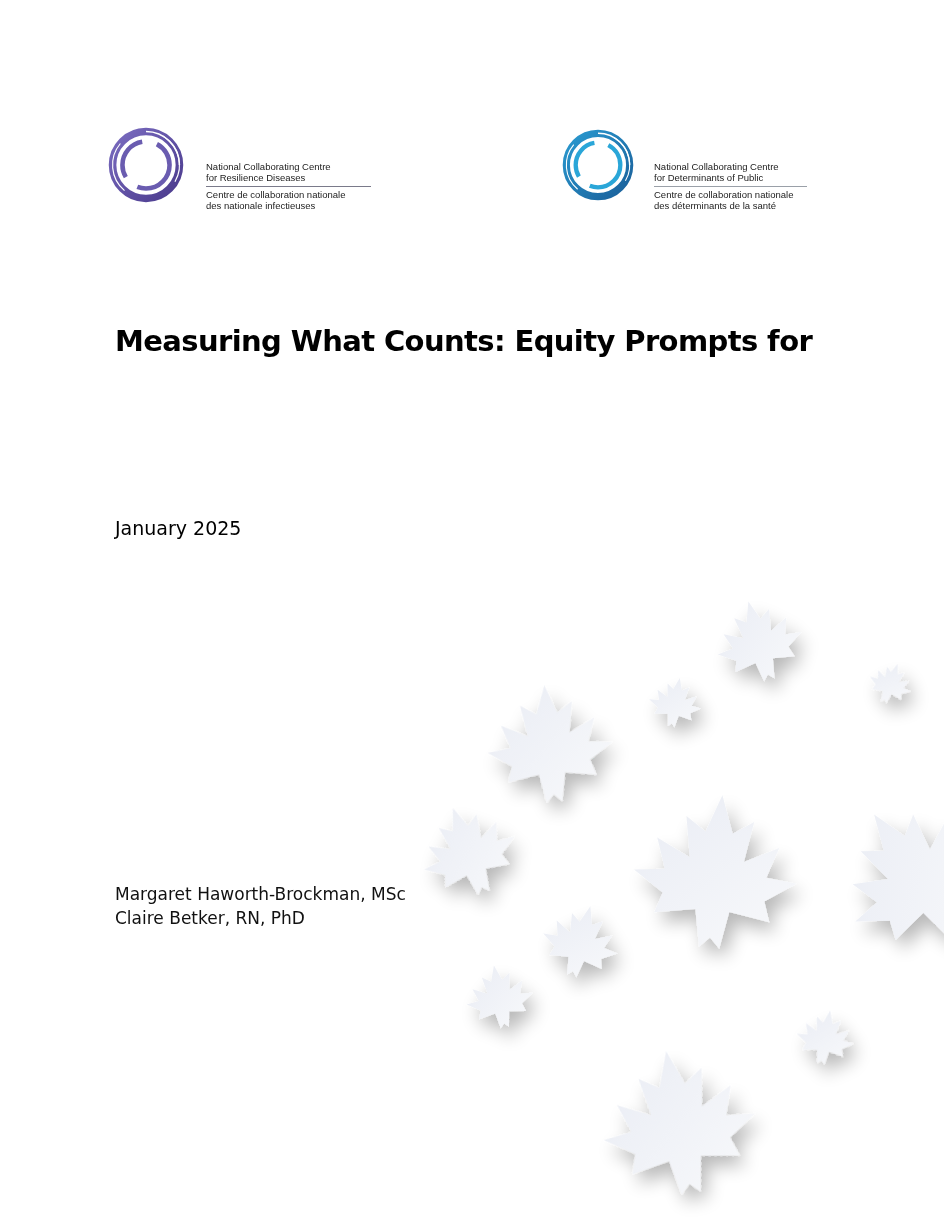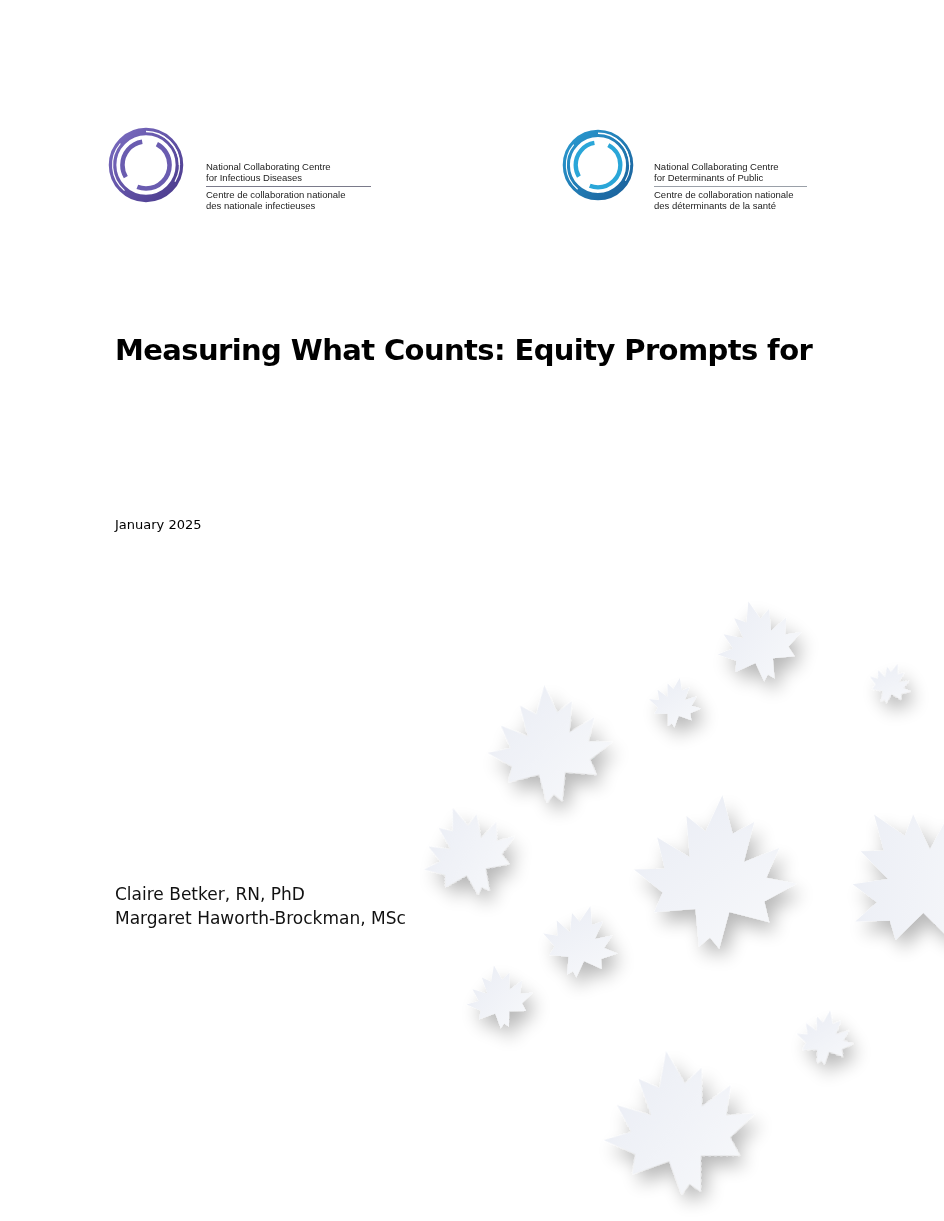--- a/index.html
+++ b/index.html
@@ -10,24 +10,24 @@
   .logo-nccdh { left: 562px; top: 118px; }
   .logo-ring { width: 76px; height: 76px; flex: 0 0 auto; }
   .logo-nccdh .logo-ring { width: 72px; height: 72px; }
   .logo-text { margin-left: 22px; font-family: "Liberation Sans", sans-serif; font-size: 9.5px; line-height: 11px; color: #222; margin-top: 43px; }
   .logo-nccdh .logo-text { margin-left: 20px; }
   .logo-text .en { padding-bottom: 3px; border-bottom: 1px solid #7a7a8a; width: 165px; }
   .logo-nccdh .logo-text .en { border-bottom: 1.5px solid #9aa0a8; width: 153px; }
   .logo-text .fr { padding-top: 2px; }
   .logo-text div span { display: block; }
 
-  .title { position: absolute; left: 115px; top: 326px; width: 760px; font-family: "DejaVu Sans", sans-serif; font-weight: bold; font-size: 29px; line-height: 49px; letter-spacing: -0.6px; color: #000; }
+  .title { position: absolute; left: 115px; top: 317px; width: 760px; font-family: "DejaVu Sans", sans-serif; font-weight: bold; font-size: 29px; line-height: 49px; letter-spacing: -0.6px; color: #000; }
   .title span { display: block; }
 
-  .date { position: absolute; left: 115px; top: 517px; font-family: "DejaVu Sans", sans-serif; font-size: 13px; color: #000; }
+  .date { position: absolute; left: 115px; top: 517px; font-family: "DejaVu Sans", sans-serif; font-size: 19px; color: #000; }
 
   .authors { position: absolute; left: 115px; top: 882px; font-family: "DejaVu Sans", sans-serif; font-size: 17px; line-height: 24px; color: #111; }
   .authors span { display: block; }
 
   .leaves { position: absolute; left: 420px; top: 590px; width: 524px; height: 631px; }
 </style>
 </head>
 <body>
 
 <div class="logo logo-nccid">
@@ -40,21 +40,21 @@
     </defs>
     <circle cx="50" cy="50" r="44" fill="none" stroke="url(#gp)" stroke-width="10"></circle>
     <circle cx="50" cy="50" r="31" fill="none" stroke="#6a5cb0" stroke-width="6" stroke-dasharray="60 20"></circle>
     <path d="M50 6 A44 44 0 0 1 94 50" fill="none" stroke="#fff" stroke-width="2"></path>
     <path d="M6 50 A44 44 0 0 1 50 6" fill="none" stroke="#fff" stroke-width="1.5" transform="rotate(120 50 50)"></path>
     <path d="M50 94 A44 44 0 0 1 6 50" fill="none" stroke="#fff" stroke-width="1.5" transform="rotate(40 50 50)"></path>
   </svg>
   <div class="logo-text">
     <div class="en">
       <span>National Collaborating Centre</span>
-      <span>for Infectious Diseases</span>
+      <span>for Resilience Diseases</span>
     </div>
     <div class="fr">
       <span>Centre de collaboration nationale</span>
       <span>des nationale infectieuses</span>
     </div>
   </div>
 </div>
 
 <div class="logo logo-nccdh">
   <svg class="logo-ring" viewBox="0 0 100 100">
@@ -116,15 +116,15 @@
     <use href="#leaf" transform="translate(295,290) rotate(5) scale(1.7)"></use>
     <use href="#leaf" transform="translate(500,290) rotate(-35) scale(1.6)"></use>
     <use href="#leaf" transform="translate(160,355) rotate(15) scale(0.8)"></use>
     <use href="#leaf" transform="translate(80,410) rotate(-10) scale(0.7)"></use>
     <use href="#leaf" transform="translate(405,450) rotate(10) scale(0.6)"></use>
     <use href="#leaf" transform="translate(260,540) rotate(-10) scale(1.6)"></use>
   </g>
 </svg>
 
 <div class="authors">
+  <span>Margaret Haworth-Brockman, MSc</span>
   <span>Claire Betker, RN, PhD</span>
-  <span>Margaret Haworth-Brockman, MSc</span>
 </div>
 
 </body></html>

